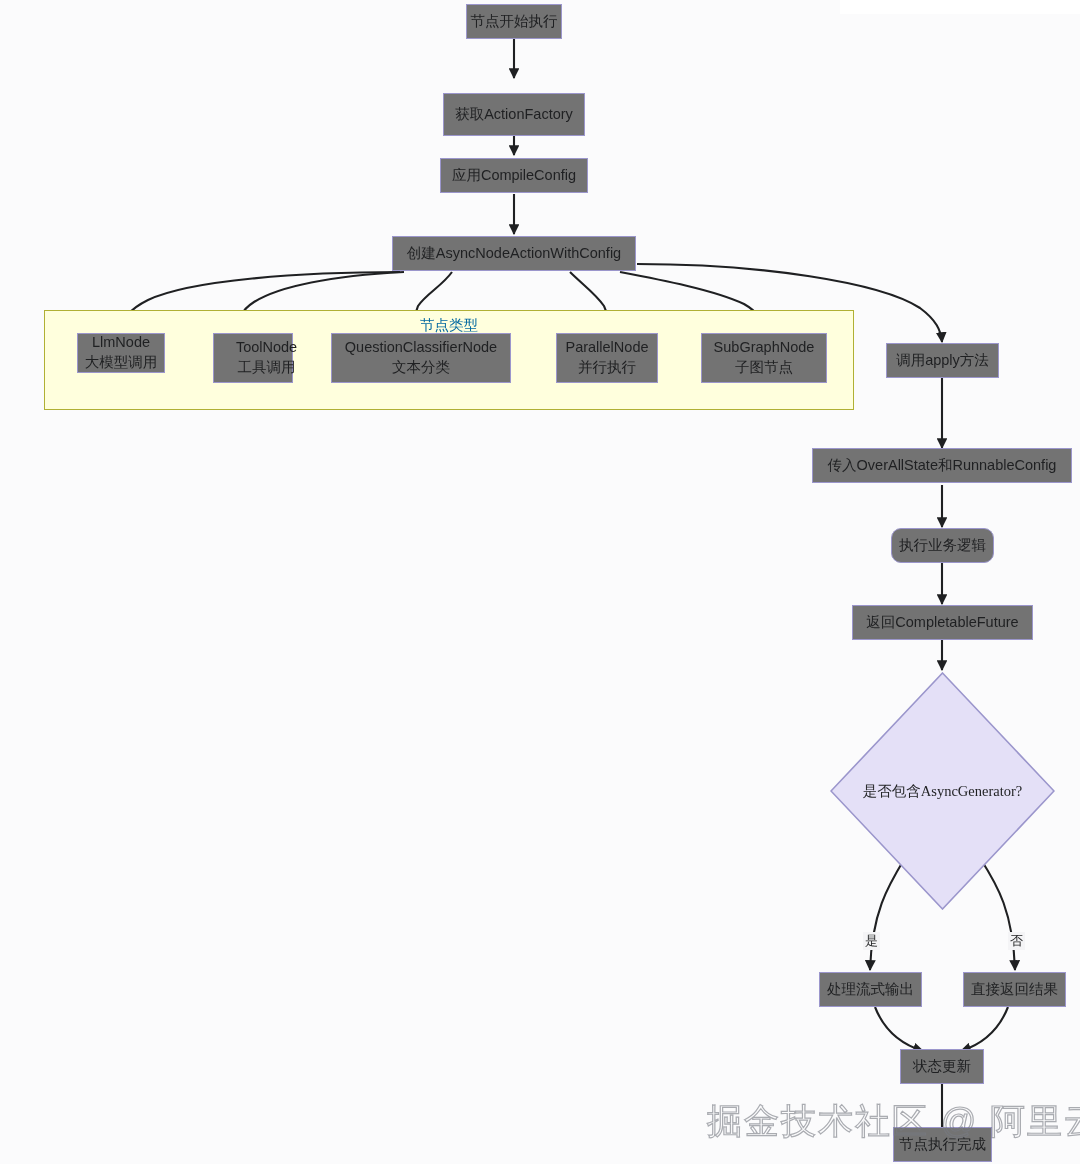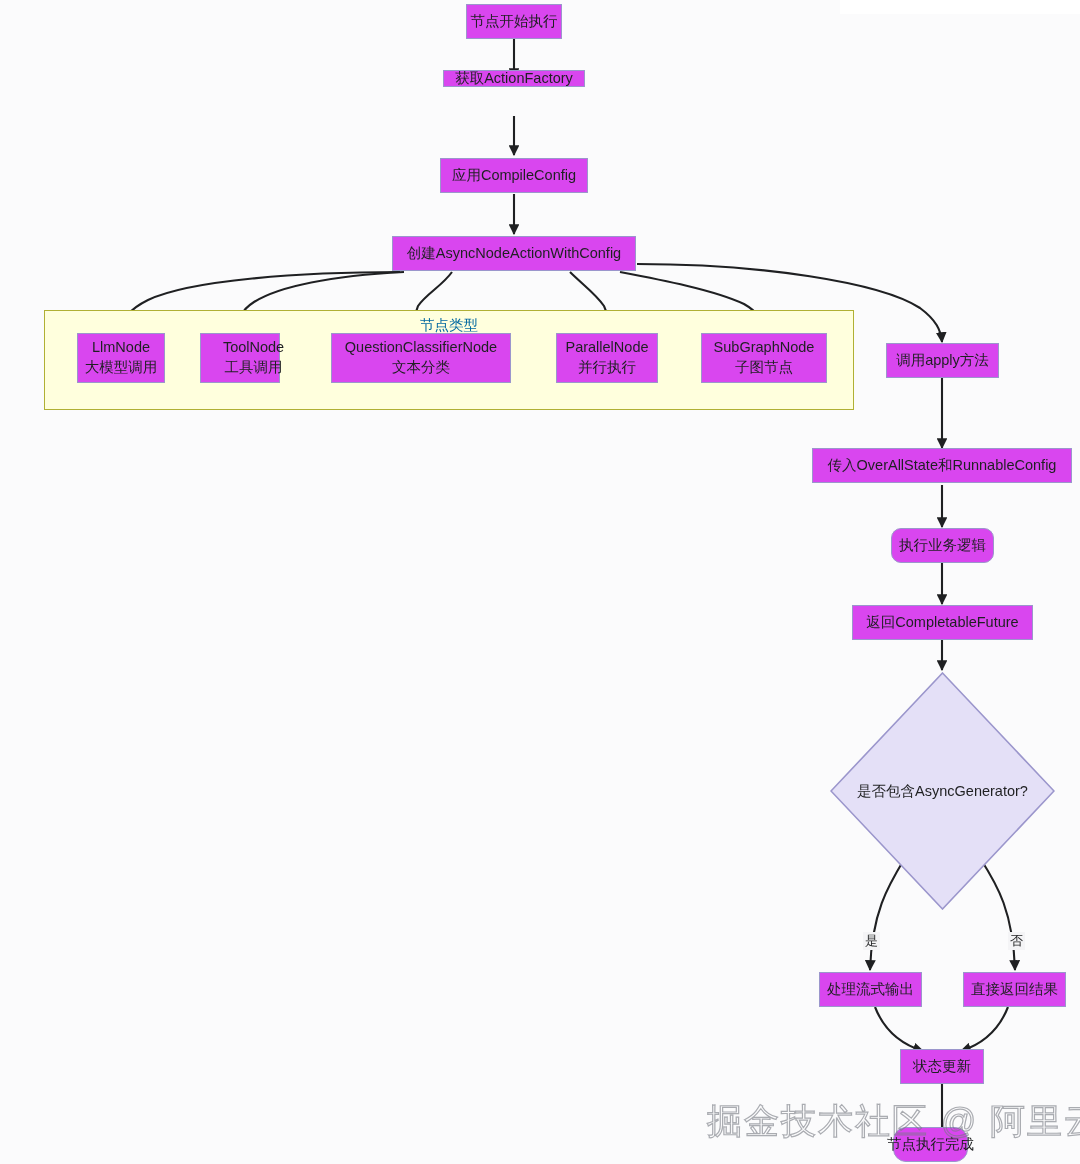--- a/index.html
+++ b/index.html
@@ -32,21 +32,21 @@
     position: absolute;
     left: 0;
     top: 0;
     width: 1080px;
     height: 1164px;
     pointer-events: none;
   }
   .node {
     position: absolute;
     box-sizing: border-box;
-    background: #d946ef;
+    background: #737373;
     border: 1px solid #9b96cc;
     color: #1f2022;
     display: flex;
     flex-direction: column;
     align-items: center;
     justify-content: center;
     text-align: center;
     font-size: 14.5px;
     line-height: 1.35;
     white-space: nowrap;
@@ -63,20 +63,21 @@
     font-size: 14.5px;
     color: #0369a1;
     white-space: nowrap;
   }
   .diamond {
     position: absolute;
     box-sizing: border-box;
     display: flex;
     align-items: center;
     justify-content: center;
+    font-family: Liberation Serif, serif;
   }
   .diamond .shape {
     position: absolute;
     left: 0; top: 0;
     width: 100%; height: 100%;
   }
   .diamond .dlabel {
     position: relative;
     font-size: 14.5px;
     color: #1f2022;
@@ -147,38 +148,38 @@
     <path d="M 942 1083 L 942 1127" fill="none" stroke="#1f2022" stroke-width="2.1"></path>
   </svg>
 
   <div class="subgraph" style="left:44px; top:310px; width:810px; height:100px;"></div>
   <div class="subgraph-title" style="left:420px; top:316px;">节点类型</div>
 
   <div class="node" style="left:466px; top:4px; width:96px; height:35px;">
     <span>节点开始执行</span>
   </div>
 
-  <div class="node" style="left:443px; top:70px; width:142px; height:17px;">
+  <div class="node" style="left:443px; top:93px; width:142px; height:43px;">
     <span>获取ActionFactory</span>
   </div>
 
   <div class="node" style="left:440px; top:158px; width:148px; height:35px;">
     <span>应用CompileConfig</span>
   </div>
 
   <div class="node" style="left:392px; top:236px; width:244px; height:35px;">
     <span>创建AsyncNodeActionWithConfig</span>
   </div>
 
-  <div class="node" style="left:77px; top:333px; width:88px; height:50px;">
+  <div class="node" style="left:77px; top:333px; width:88px; height:40px;">
     <span class="l1">LlmNode</span>
     <span class="l2">大模型调用</span>
   </div>
 
-  <div class="node" style="left:200px; top:333px; width:80px; height:50px;padding-left:27px;">
+  <div class="node" style="left:213px; top:333px; width:80px; height:50px;padding-left:27px;">
     <span class="l1">ToolNode</span>
     <span class="l2">工具调用</span>
   </div>
 
   <div class="node" style="left:331px; top:333px; width:180px; height:50px;">
     <span class="l1">QuestionClassifierNode</span>
     <span class="l2">文本分类</span>
   </div>
 
   <div class="node" style="left:556px; top:333px; width:102px; height:50px;text-align:right;">
@@ -222,19 +223,19 @@
   </div>
 
   <div class="node" style="left:963px; top:972px; width:103px; height:35px;">
     <span>直接返回结果</span>
   </div>
 
   <div class="node" style="left:900px; top:1049px; width:84px; height:35px;justify-content:center;">
     <span>状态更新</span>
   </div>
 
-  <div class="node" style="left:893px; top:1127px; width:75px; height:35px;border-radius:13px;">
+  <div class="node" style="left:893px; top:1127px; width:99px; height:35px;">
     <span>节点执行完成</span>
   </div>
 
   <div class="watermark" style="left:707px; top:1098px;">掘金技术社区 @ 阿里云云原生</div>
 
 </div>
 
 </body></html>

